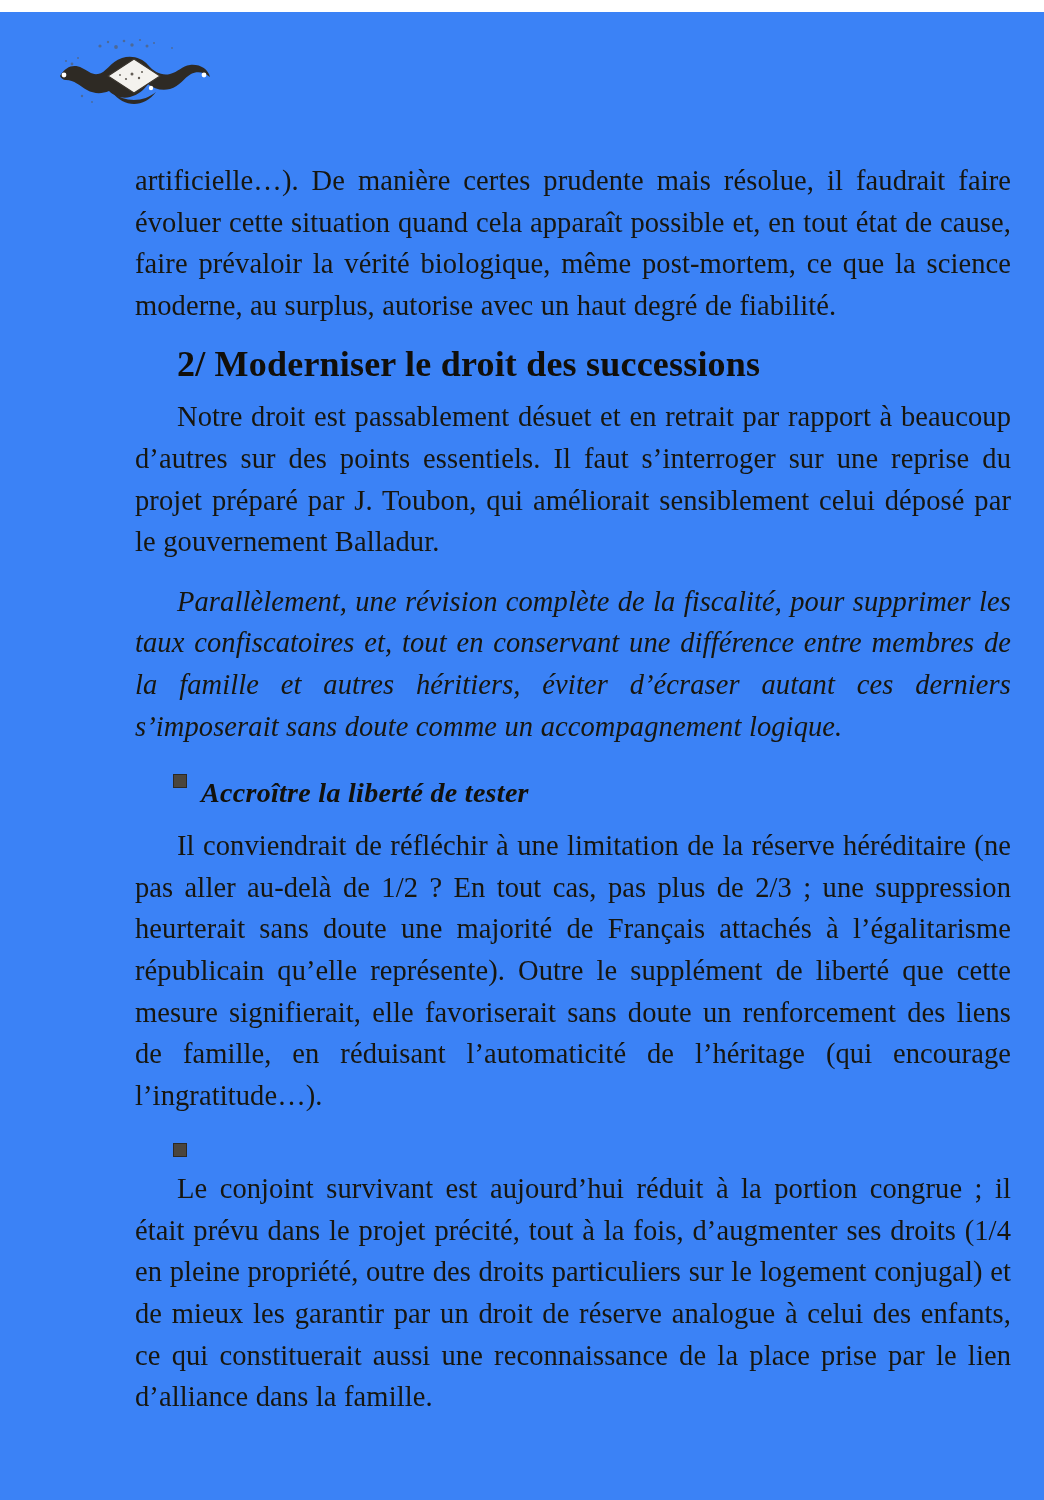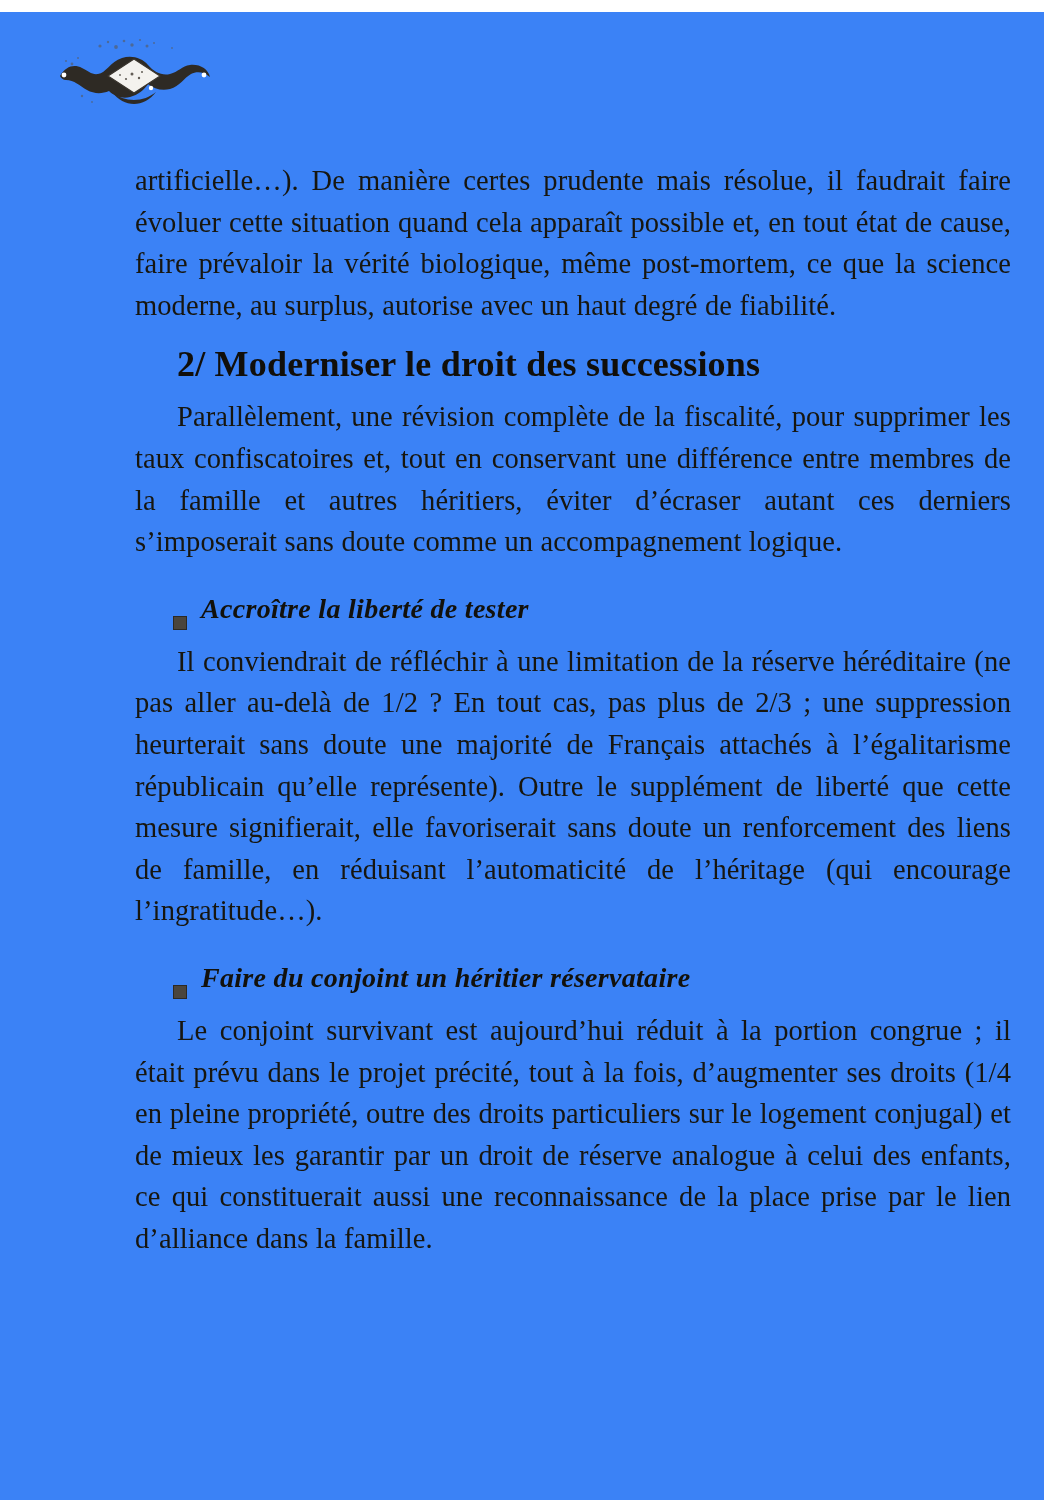--- a/index.html
+++ b/index.html
@@ -73,21 +73,21 @@
     font-size: 28px;
     font-weight: bold;
     font-style: italic;
     line-height: 40px;
     margin-top: 26px;
     margin-bottom: 12px;
     padding-left: 38px;
     letter-spacing: 0.3px;
     color: #12110c;
     display: flex;
-    align-items: flex-end;
+    align-items: flex-start;
     gap: 14px;
   }
 
   .bullet-square {
     display: inline-block;
     width: 14px;
     height: 14px;
     background: #4a453e;
     box-shadow: inset 0 0 0 1px #2c2924;
     flex: 0 0 auto;
@@ -145,31 +145,31 @@
       </g>
     </svg>
   </div>
 
   <div class="content">
 
     <p class="body-text first">artificielle…). De manière certes prudente mais résolue, il faudrait faire évoluer cette situation quand cela apparaît possible et, en tout état de cause, faire prévaloir la vérité biologique, même post-mortem, ce que la science moderne, au surplus, autorise avec un haut degré de fiabilité.</p>
 
     <h2 class="section-heading">2/ Moderniser le droit des successions</h2>
 
+    <p class="body-text indented">Notre droit est passablement désuet et en retrait par rapport à beaucoup d’autres sur des points essentiels. Il faut s’interroger sur une reprise du projet préparé par J. Toubon, qui améliorait sensiblement celui déposé par le gouvernement Balladur.</p>
 
     <p class="body-text indented">Parallèlement, une révision complète de la fiscalité, pour supprimer les taux confiscatoires et, tout en conservant une différence entre membres de la famille et autres héritiers, éviter d’écraser autant ces derniers s’imposerait sans doute comme un accompagnement logique.</p>
 
     <h3 class="sub-heading">
       <span class="bullet-square"></span>
       <span class="sub-heading-label">Accroître la liberté de tester</span>
     </h3>
 
     <p class="body-text indented">Il conviendrait de réfléchir à une limitation de la réserve héréditaire (ne pas aller au-delà de 1/2 ? En tout cas, pas plus de 2/3 ; une suppression heurterait sans doute une majorité de Français attachés à l’égalitarisme républicain qu’elle représente). Outre le supplément de liberté que cette mesure signifierait, elle favoriserait sans doute un renforcement des liens de famille, en réduisant l’automaticité de l’héritage (qui encourage l’ingratitude…).</p>
 
     <h3 class="sub-heading">
       <span class="bullet-square"></span>
-      <span class="sub-heading-label">Faire du conjoint un héritier réservataire</span>
     </h3>
 
     <p class="body-text indented">Le conjoint survivant est aujourd’hui réduit à la portion congrue ; il était prévu dans le projet précité, tout à la fois, d’augmenter ses droits (1/4 en pleine propriété, outre des droits particuliers sur le logement conjugal) et de mieux les garantir par un droit de réserve analogue à celui des enfants, ce qui constituerait aussi une reconnaissance de la place prise par le lien d’alliance dans la famille.</p>
 
   </div>
 </div>
 
 </body></html>

